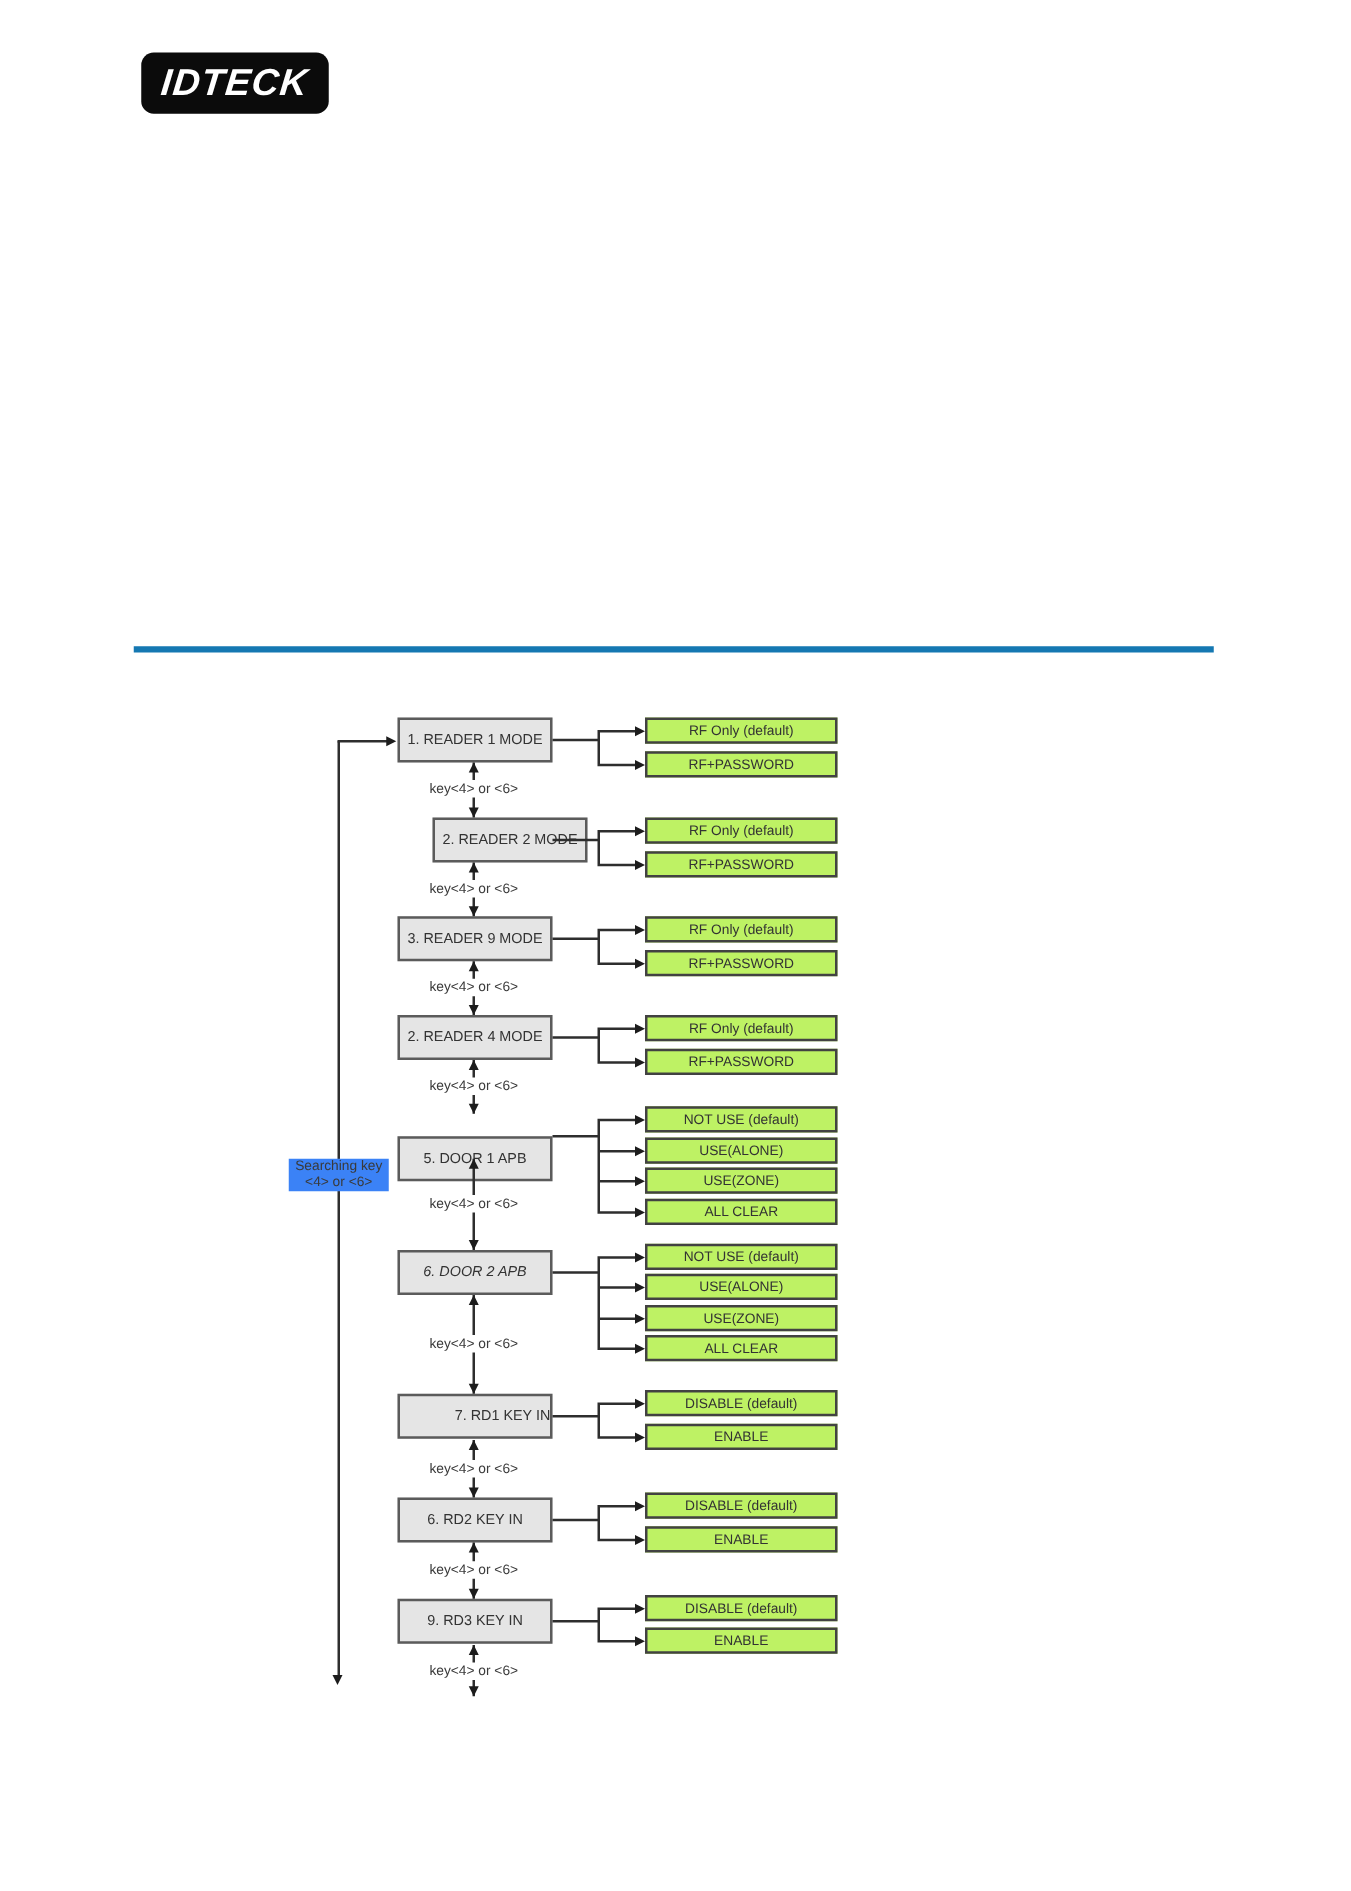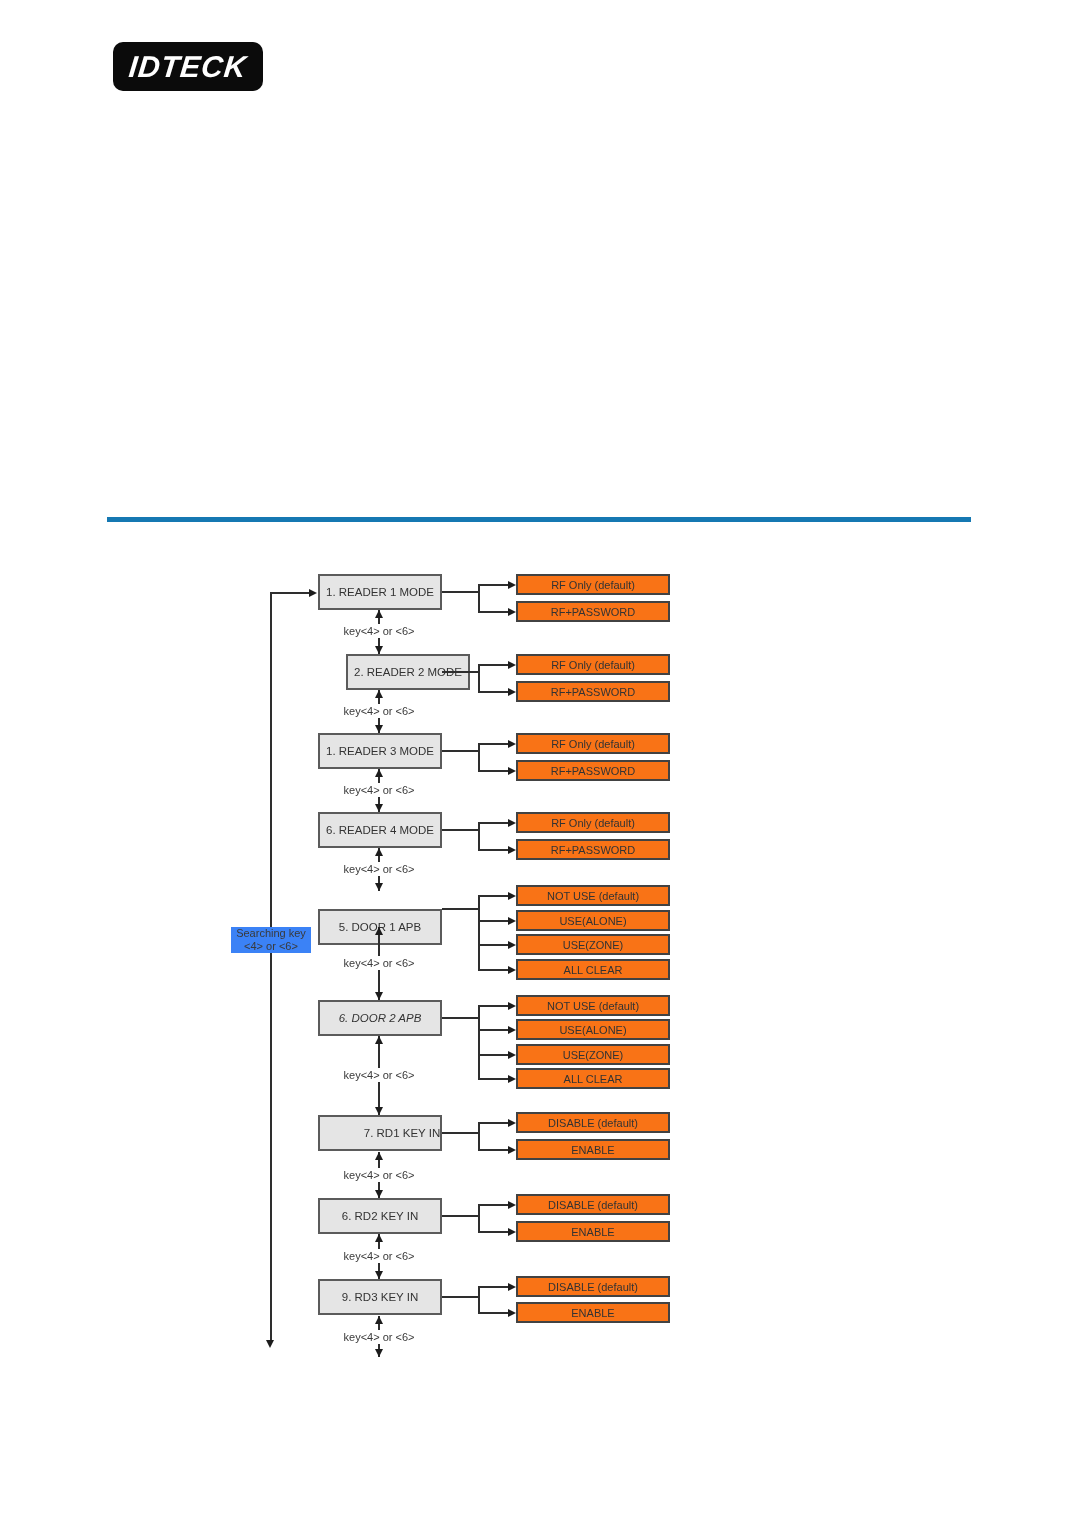--- a/index.html
+++ b/index.html
@@ -21,21 +21,21 @@
   .divider{position:absolute;left:107px;top:517px;width:864px;height:5px;}
   
   .menu-box{
     position:absolute;box-sizing:border-box;width:124px;height:36px;
     background:#e5e5e5;border:2px solid #5b5b5b;
     display:flex;align-items:center;justify-content:center;
     font-size:11.5px;color:#333333;white-space:nowrap;
   }
   .opt-box{
     position:absolute;box-sizing:border-box;width:154px;height:21px;
-    background:#f97316;border:2px solid #424242;
+    background:#bef264;border:2px solid #424242;
     display:flex;align-items:center;justify-content:center;
     font-size:11px;color:#333333;white-space:nowrap;
   }
   .hline{position:absolute;height:2px;background:#2e2e2e;}
   .vline{position:absolute;width:2px;background:#2e2e2e;}
   .tri{position:absolute;width:0;height:0;}
   .tri-right{border-top:4px solid transparent;border-bottom:4px solid transparent;border-left:8px solid #1c1c1c;}
   .tri-up{border-left:4px solid transparent;border-right:4px solid transparent;border-bottom:8px solid #1c1c1c;}
   .tri-down{border-left:4px solid transparent;border-right:4px solid transparent;border-top:8px solid #1c1c1c;}
   .key-label{
@@ -80,30 +80,30 @@
       <div class="tri tri-right" style="left: 508px; top: 607.5px;"></div>
       <div class="menu-box" style="left: 318px; top: 654px; margin-left: 28px;">2. READER 2 MODE</div>
       <div class="hline" style="left: 442px; top: 671px; width: 38px;"></div>
       <div class="vline" style="left: 478px; top: 663.5px; height: 29px;"></div>
       <div class="opt-box" style="left: 516px; top: 654px;">RF Only (default)</div>
       <div class="hline" style="left: 480px; top: 663.5px; width: 28px;"></div>
       <div class="tri tri-right" style="left: 508px; top: 660.5px;"></div>
       <div class="opt-box" style="left: 516px; top: 681px;">RF+PASSWORD</div>
       <div class="hline" style="left: 480px; top: 690.5px; width: 28px;"></div>
       <div class="tri tri-right" style="left: 508px; top: 687.5px;"></div>
-      <div class="menu-box" style="left: 318px; top: 733px;">1. READER 3 MODE</div>
+      <div class="menu-box" style="left: 318px; top: 733px;">3. READER 9 MODE</div>
       <div class="hline" style="left: 442px; top: 750px; width: 38px;"></div>
       <div class="vline" style="left: 478px; top: 742.5px; height: 29px;"></div>
       <div class="opt-box" style="left: 516px; top: 733px;">RF Only (default)</div>
       <div class="hline" style="left: 480px; top: 742.5px; width: 28px;"></div>
       <div class="tri tri-right" style="left: 508px; top: 739.5px;"></div>
       <div class="opt-box" style="left: 516px; top: 760px;">RF+PASSWORD</div>
       <div class="hline" style="left: 480px; top: 769.5px; width: 28px;"></div>
       <div class="tri tri-right" style="left: 508px; top: 766.5px;"></div>
-      <div class="menu-box" style="left: 318px; top: 812px;">6. READER 4 MODE</div>
+      <div class="menu-box" style="left: 318px; top: 812px;">2. READER 4 MODE</div>
       <div class="hline" style="left: 442px; top: 829px; width: 38px;"></div>
       <div class="vline" style="left: 478px; top: 821.5px; height: 29px;"></div>
       <div class="opt-box" style="left: 516px; top: 812px;">RF Only (default)</div>
       <div class="hline" style="left: 480px; top: 821.5px; width: 28px;"></div>
       <div class="tri tri-right" style="left: 508px; top: 818.5px;"></div>
       <div class="opt-box" style="left: 516px; top: 839px;">RF+PASSWORD</div>
       <div class="hline" style="left: 480px; top: 848.5px; width: 28px;"></div>
       <div class="tri tri-right" style="left: 508px; top: 845.5px;"></div>
       <div class="menu-box" style="left: 318px; top: 891px; margin-top: 18px;">5. DOOR 1 APB</div>
       <div class="hline" style="left: 442px; top: 908px; width: 38px;"></div>

